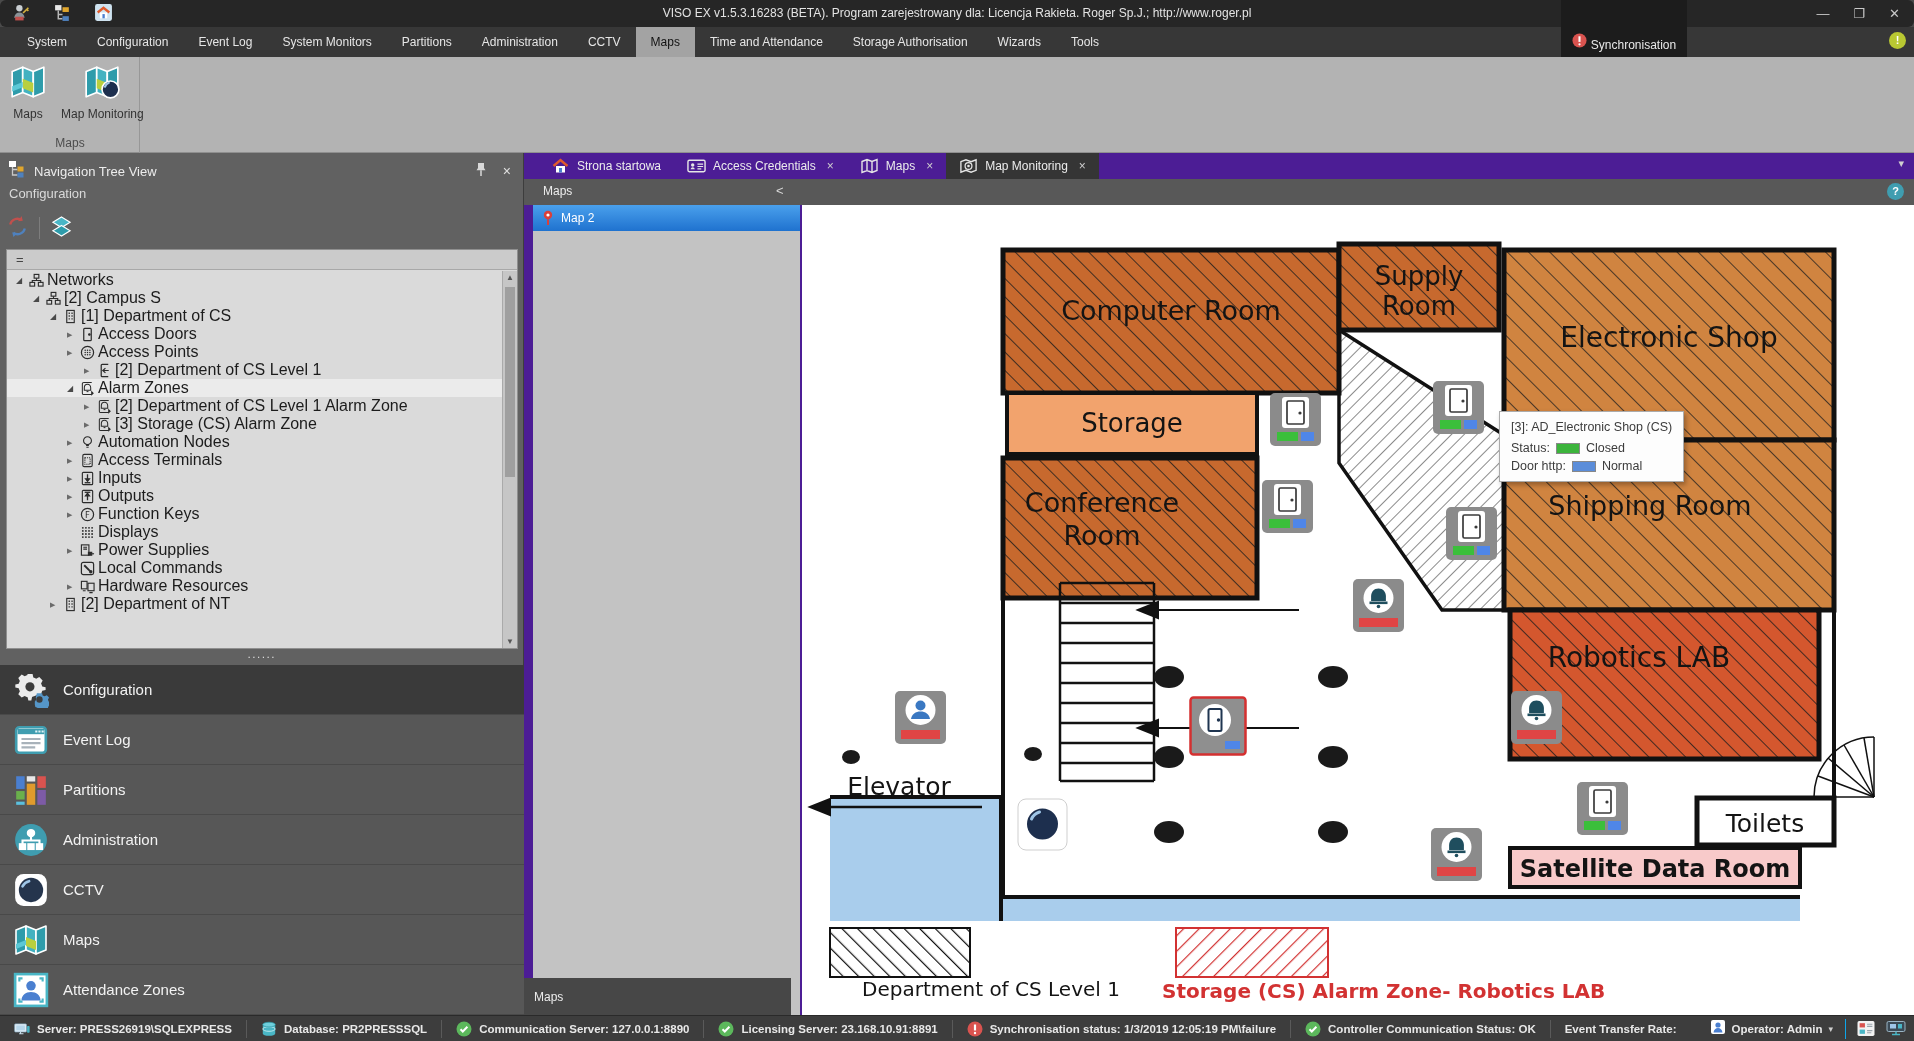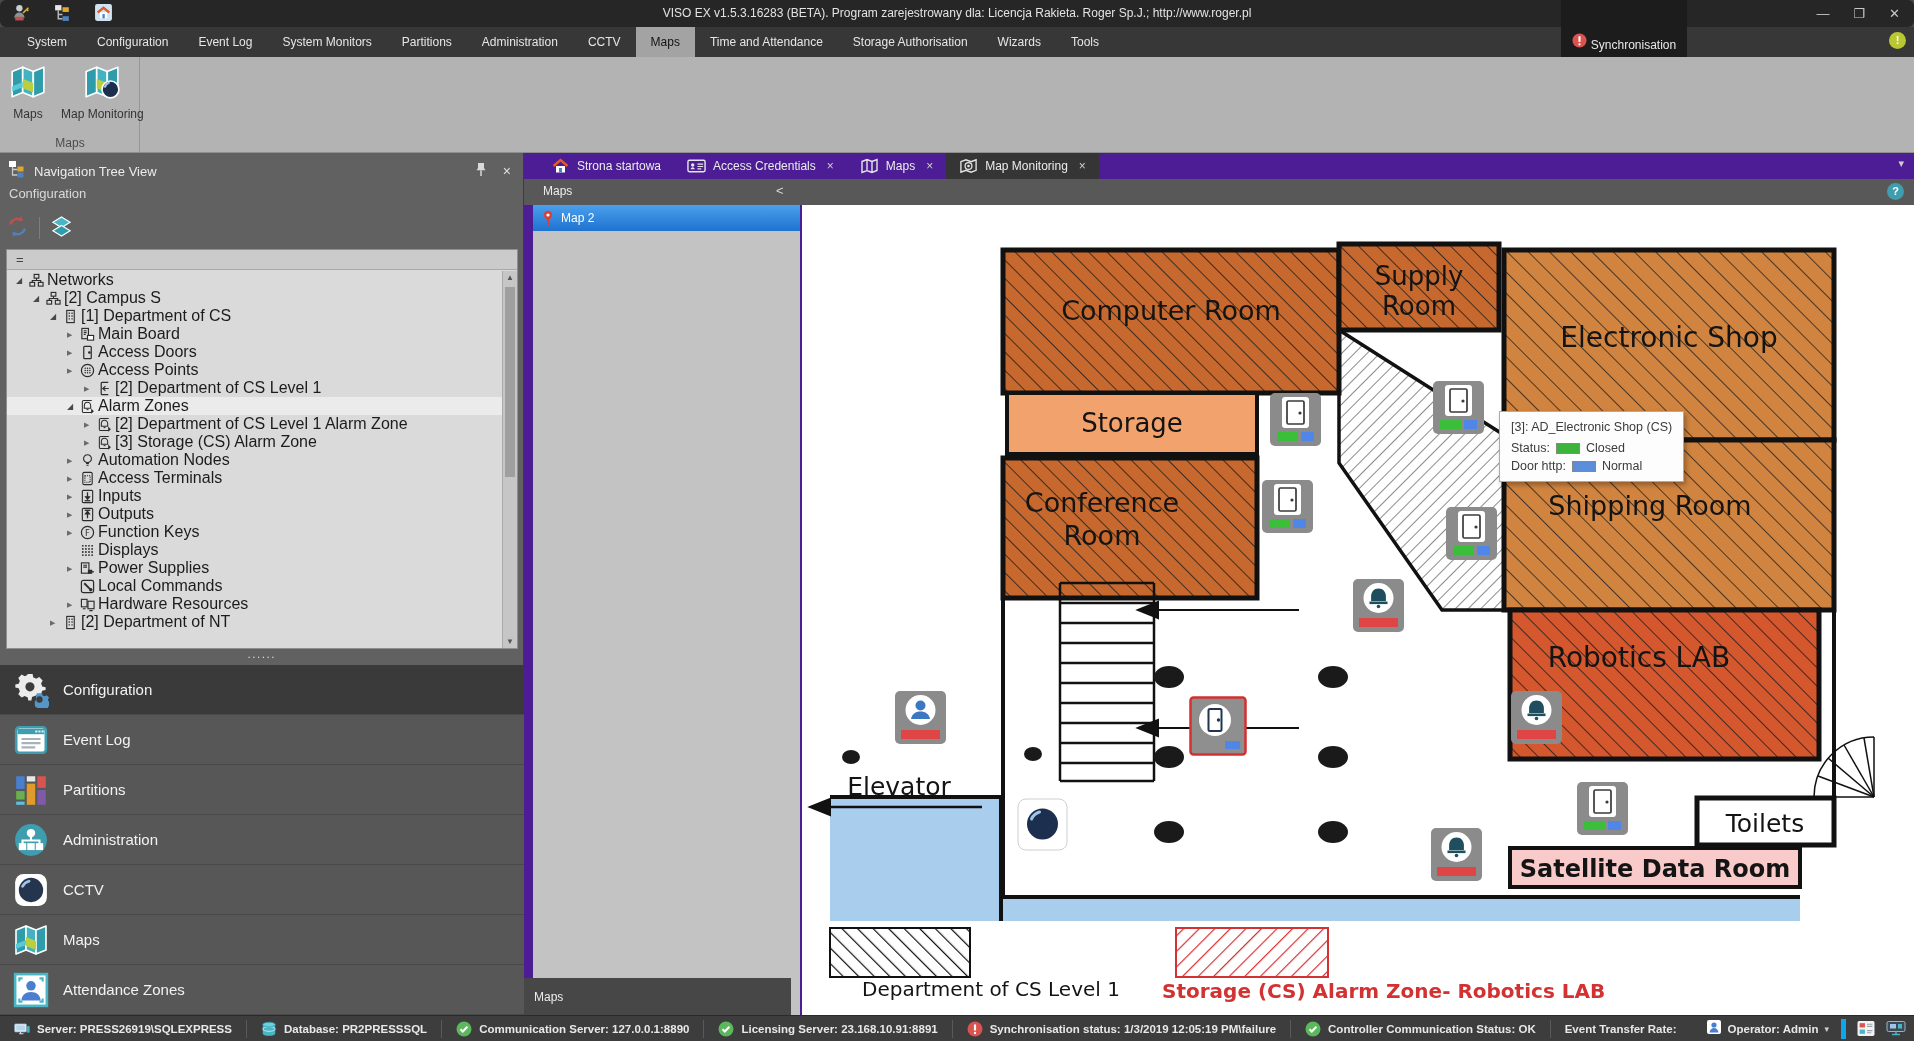--- a/index.html
+++ b/index.html
@@ -104,21 +104,21 @@
   .swatch { display:inline-block; width:24px; height:11px; border:1px solid #888; }
 
   
   #statusbar { position:absolute; left:0; top:1015px; width:1914px; height:26px; background:#3d3d3d; border-top:1px solid #2a2a2a; display:flex; align-items:center; }
   .seg { display:flex; align-items:center; gap:7px; padding:0 14px; height:18px; border-right:1px solid #5a5a5a; }
   .seg:last-of-type { border-right:none; }
   .seg .sic svg { width:16px; height:16px; display:block; }
   .seg .sic:empty { display:none; }
   .seg .stx { color:#e8e8e8; font-size:11.5px; font-weight:bold; white-space:nowrap; }
   #status-right { margin-left:auto; display:flex; align-items:center; gap:10px; padding-right:8px; }
-  #operator { display:flex; align-items:center; gap:6px; border-right:5px solid #0ea5e9; padding-right:12px; }
+  #operator { display:flex; align-items:center; gap:6px; border-right:1px solid #0ea5e9; padding-right:12px; }
   #operator svg { width:16px; height:16px; }
   #operator .stx { color:#e8e8e8; font-size:11.5px; font-weight:bold; }
   #operator .caret { color:#cfcfcf; font-size:9px; }
   .sright-ic svg { width:20px; height:17px; display:block; }
 </style>
 </head>
 <body>
 
 <div id="app">
 
@@ -304,31 +304,20 @@
                 <g fill="none" stroke="#2b2b2b" stroke-width="1.2">
                   <rect x="4" y="1.5" width="8" height="13"></rect>
                   <path d="M6 4.5h1.3M9 4.5h1.3M6 7.5h1.3M9 7.5h1.3M6 10.5h1.3M9 10.5h1.3" stroke-width="1.5"></path>
                 </g>
               </svg></span>
             <span class="tlabel">[1] Department of CS</span>
           </div>
           <div class="trow st-collapsed" style="--ind: 4;">
             <span class="arrow"></span>
             <span class="ticon"><svg viewBox="0 0 16 16">
-                <g fill="none" stroke="#2b2b2b" stroke-width="1.2">
-                  <rect x="2" y="1.5" width="7" height="11"></rect>
-                  <path d="M4 4h3M4 6h3M4 8h2"></path>
-                  <rect x="8" y="9" width="6.5" height="5" fill="#fff"></rect>
-                </g>
-              </svg></span>
-            <span class="tlabel">Main Board</span>
-          </div>
-          <div class="trow st-collapsed" style="--ind: 4;">
-            <span class="arrow"></span>
-            <span class="ticon"><svg viewBox="0 0 16 16">
                 <g fill="none" stroke="#2b2b2b" stroke-width="1.3">
                   <rect x="4" y="1.5" width="8" height="13" rx="1"></rect>
                   <circle cx="10" cy="8" r="0.8" fill="#2b2b2b"></circle>
                 </g>
               </svg></span>
             <span class="tlabel">Access Doors</span>
           </div>
           <div class="trow st-collapsed" style="--ind: 4;">
             <span class="arrow"></span>
             <span class="ticon"><svg viewBox="0 0 16 16">

